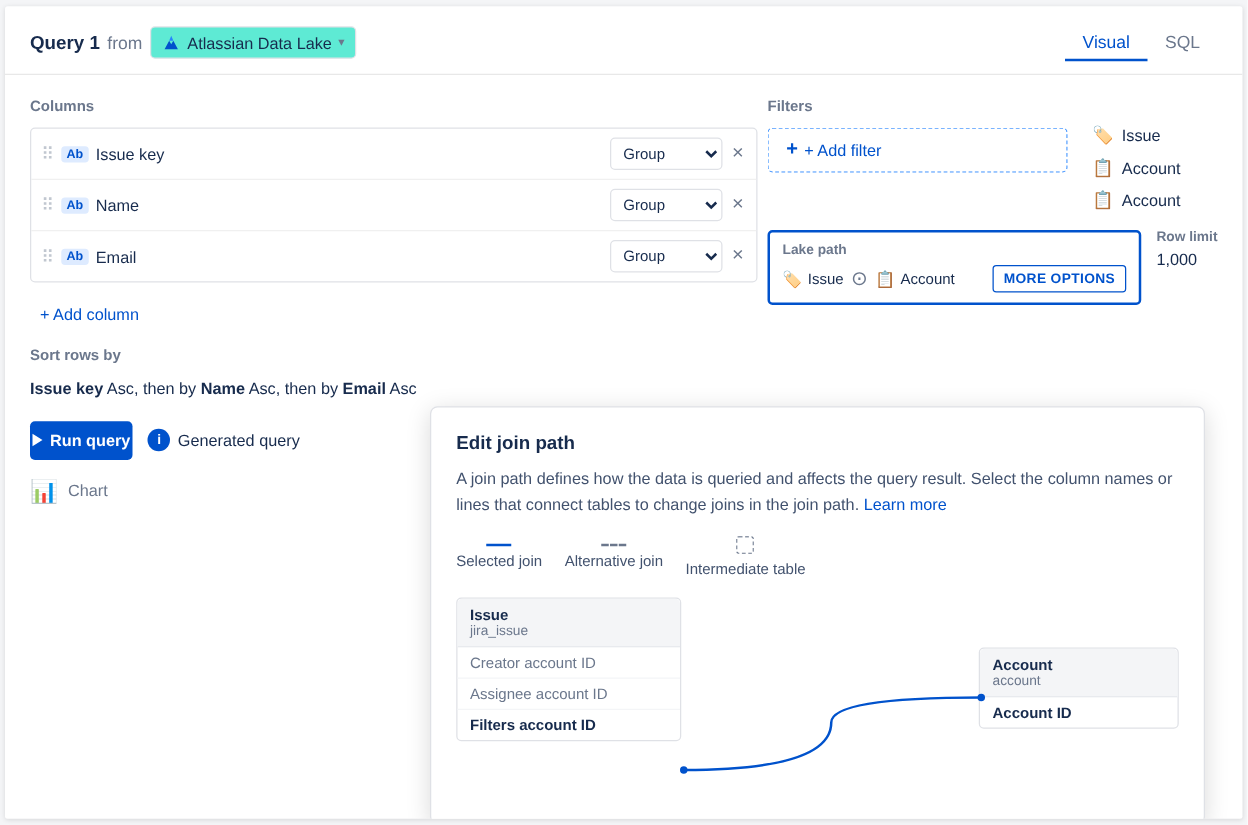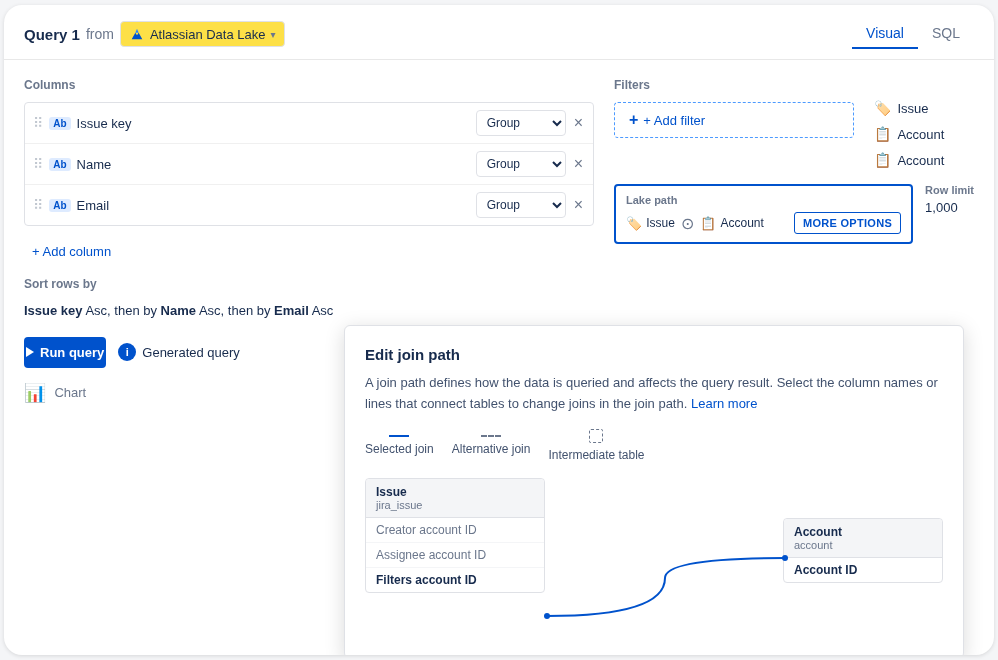--- a/index.html
+++ b/index.html
@@ -11,21 +11,21 @@
       justify-content: center;
       align-items: center;
       width: 998px;
       height: 660px;
       overflow: hidden;
     }
     .main-container {
       width: 990px;
       height: 650px;
       background: #fff;
-      border-radius: 18px;
+      border-radius: 2px;
       box-shadow: 0 1px 4px rgba(0,0,0,0.12);
       display: flex;
       flex-direction: column;
       overflow: hidden;
     }
     
     .header {
       display: flex;
       align-items: center;
       justify-content: space-between;
@@ -46,21 +46,21 @@
       font-size: 14px;
       text-align: center;
     }
     .datasource-btn {
       display: flex;
       align-items: center;
       gap: 5px;
       border: 1px solid #dfe1e6;
       border-radius: 4px;
       padding: 4px 8px;
-      background: #fde047;
+      background: #5eead4;
       cursor: pointer;
       font-size: 13px;
       color: #172b4d;
     }
     .atlassian-icon {
       width: 16px;
       height: 16px;
     }
     .header-right {
       display: flex;
@@ -77,21 +77,21 @@
     }
     .tab-btn.active {
       color: #0052cc;
       border-bottom: 2px solid #0052cc;
     }
     
     .body {
       display: flex;
       flex: 1;
       padding: 18px 20px;
-      gap: 20px;
+      gap: 8px;
       position: relative;
       overflow: hidden;
     }
     
     .left-panel {
       flex: 1;
       min-width: 0;
     }
     
     .section-label {

